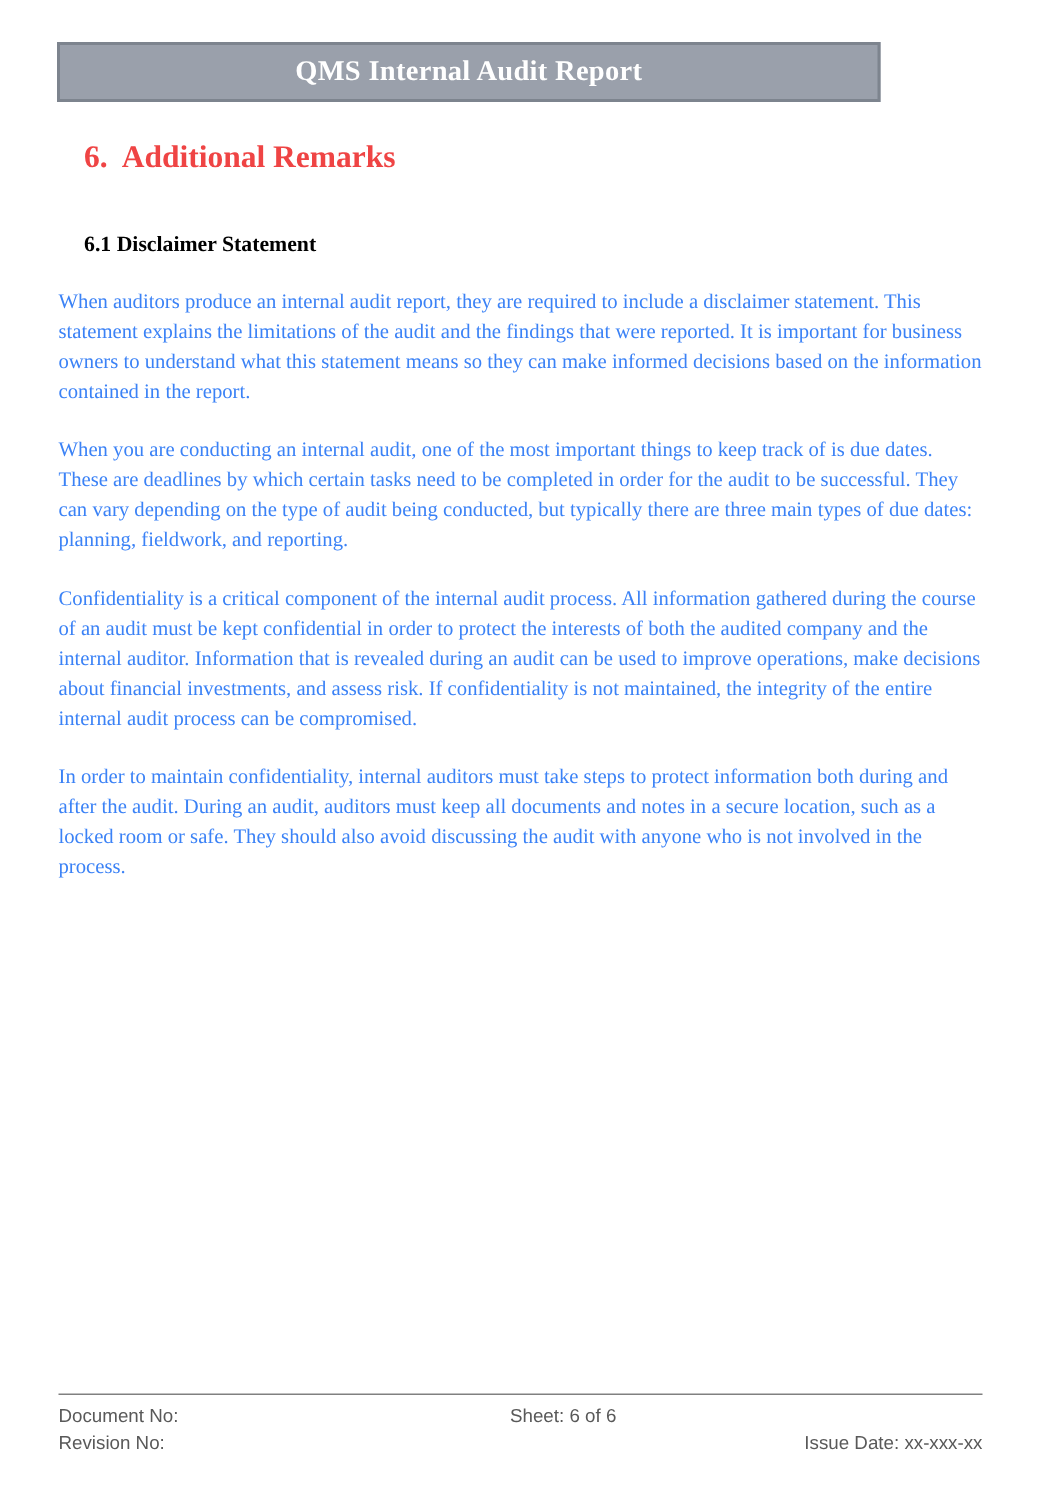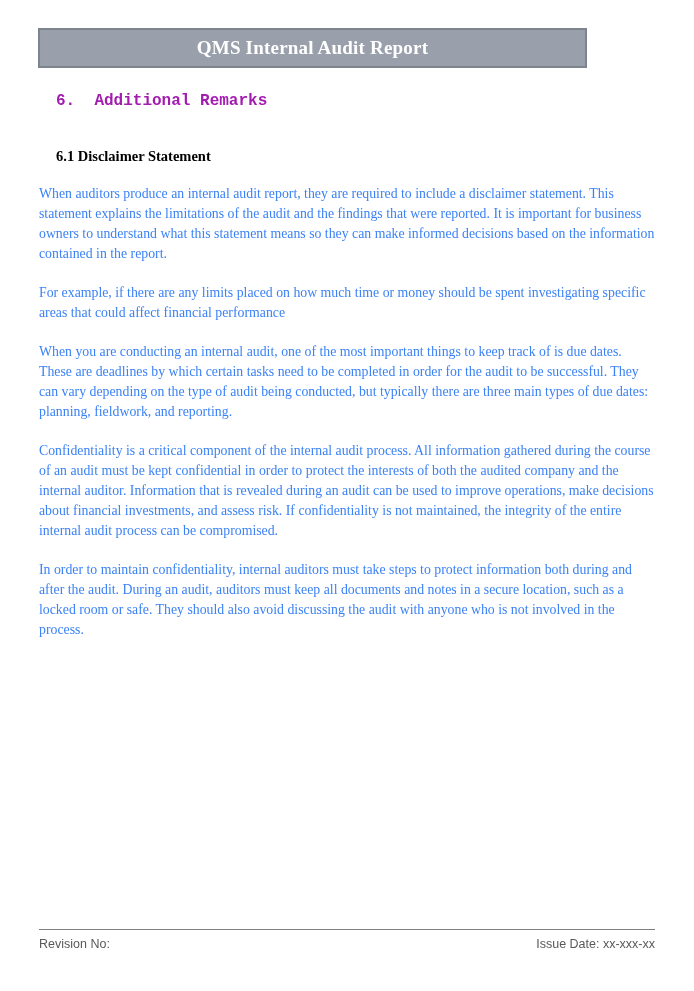--- a/index.html
+++ b/index.html
@@ -25,25 +25,24 @@
   }
   .titlebar span {
     font-size: 19px;
     font-weight: bold;
     color: #ffffff;
     letter-spacing: 0.2px;
   }
   .content { padding: 0 39px; }
   .h-main {
     margin: 24px 0 0 17px;
-    font-size: 16px;
+    font-size: 21px;
     font-weight: bold;
-    color: #a21caf;
+    color: #ef4444;
     white-space: pre-wrap;
-    font-family: Liberation Mono, monospace;
   }
   .h-sub {
     margin: 0 0 0 17px;
     font-size: 14.5px;
     font-weight: bold;
     color: #000000;
   }
   .h-61 { margin-top: 38px; }
   .h-62 { margin-top: 47px; }
   .h-63 { margin-top: 20px; }
@@ -80,32 +79,35 @@
   </header>
 
   <main class="content">
 
     <h1 class="h-main">6.  Additional Remarks</h1>
 
     <h2 class="h-sub h-61">6.1 Disclaimer Statement</h2>
 
     <p>When auditors produce an internal audit report, they are required to include a disclaimer statement. This statement explains the limitations of the audit and the findings that were reported. It is important for business owners to understand what this statement means so they can make informed decisions based on the information contained in the report.</p>
 
-    <p>For example, if there are any limits placed on how much time or money should be spent investigating specific areas that could affect financial performance</p>
 
 
     <p>When you are conducting an internal audit, one of the most important things to keep track of is due dates. These are deadlines by which certain tasks need to be completed in order for the audit to be successful. They can vary depending on the type of audit being conducted, but typically there are three main types of due dates: planning, fieldwork, and reporting.</p>
 
 
     <p class="p-63-first">Confidentiality is a critical component of the internal audit process. All information gathered during the course of an audit must be kept confidential in order to protect the interests of both the audited company and the internal auditor. Information that is revealed during an audit can be used to improve operations, make decisions about financial investments, and assess risk. If confidentiality is not maintained, the integrity of the entire internal audit process can be compromised.</p>
 
     <p class="p-last">In order to maintain confidentiality, internal auditors must take steps to protect information both during and after the audit. During an audit, auditors must keep all documents and notes in a secure location, such as a locked room or safe. They should also avoid discussing the audit with anyone who is not involved in the process.</p>
 
   </main>
 
   <footer class="footer">
+    <div class="frow">
+      <span class="cell-left">Document No:</span>
+      <span>Sheet: 6 of 6</span>
+    </div>
     <div class="frow frow2">
       <span>Revision No:</span>
       <span>Issue Date: xx-xxx-xx</span>
     </div>
   </footer>
 
 </div>
 
 </body></html>

